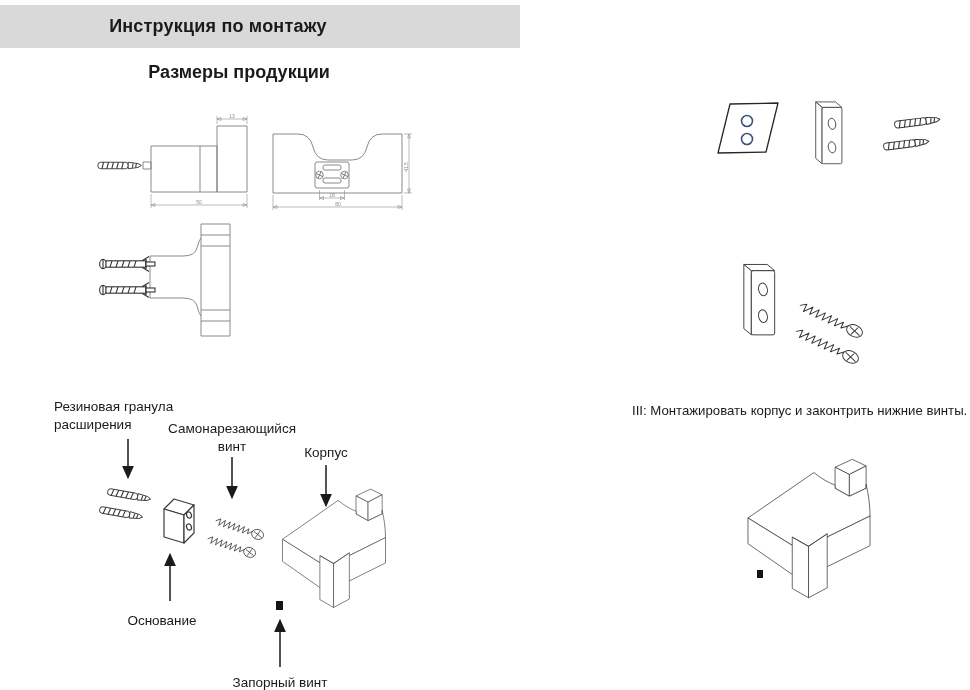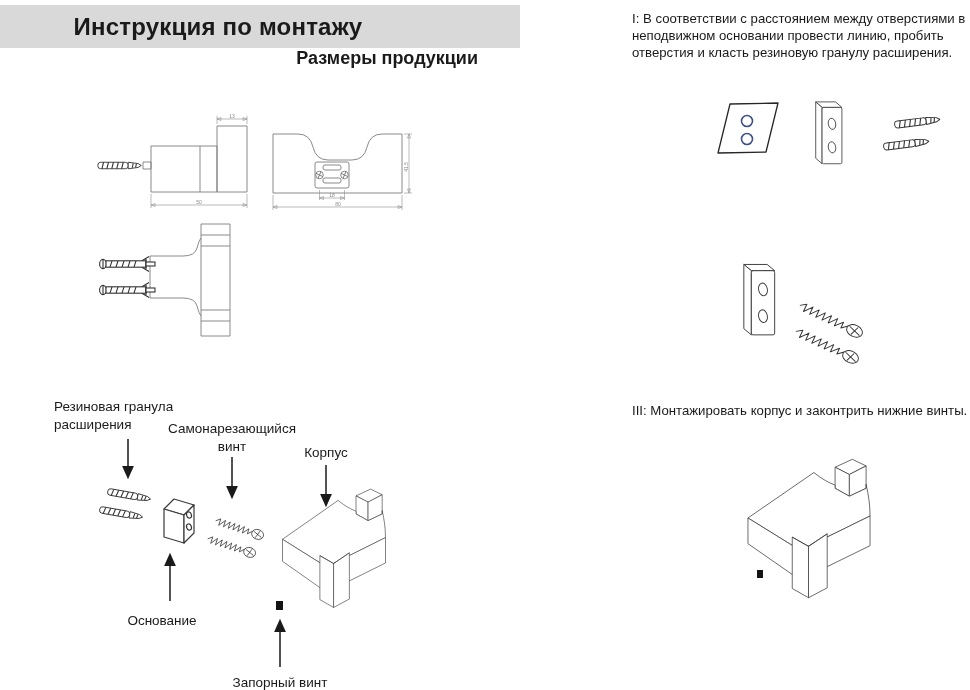--- a/index.html
+++ b/index.html
@@ -4,24 +4,24 @@
 <style>
   html,body{margin:0;padding:0;background:#fff;}
   .canvas{
     position:relative;width:970px;height:690px;background:#ffffff;
     font-family:"Liberation Sans",sans-serif;color:#1a1a1a;overflow:hidden;
   }
   .header-bar{position:absolute;left:0;top:5px;width:520px;height:43px;background:#d9d9d9;}
   .page-title{
     position:absolute;left:0;top:5px;width:436px;height:43px;
     display:flex;align-items:center;justify-content:center;
-    font-size:24px;font-weight:600;letter-spacing:.2px;
+    font-size:18px;font-weight:600;letter-spacing:.2px;
   }
   .subtitle{
-    position:absolute;left:0;top:48px;width:478px;text-align:right;
+    position:absolute;left:0;top:62px;width:478px;text-align:center;
     font-size:18px;font-weight:600;
   }
   .step-text{
     position:absolute;left:632px;width:334px;margin:0;
     font-size:13.2px;line-height:17px;
   }
   .step1{top:10px;}
   .step2{top:206px;}
   .step3{top:402px;width:345px;}
   svg.abs{position:absolute;overflow:visible;}
@@ -208,21 +208,20 @@
       <use href="#screw" width="54" height="15"></use>
     </g>
     <g transform="translate(168,136) rotate(18)">
       <use href="#screw" width="54" height="15"></use>
     </g>
 
     <use href="#hook3d" x="240" y="93" width="108" height="124"></use>
     <rect x="236" y="206" width="7" height="9" fill="#141414"></rect>
   </svg>
 
-  <p class="step-text step1">I: В соответствии с расстоянием между отверстиями в неподвижном основании провести линию, пробить отверстия и класть резиновую гранулу расширения.</p>
 
   <svg class="abs si1" width="280" height="105">
     <path d="M40,12 L88,11 L76,60 L28,61 Z" stroke="#262626" stroke-width="1.3" fill="#fff" stroke-linejoin="round"></path>
     <circle cx="57" cy="29" r="5.5" class="blue"></circle>
     <circle cx="57" cy="47" r="5.5" class="blue"></circle>
     <use href="#plate3d" x="125" y="6" width="34" height="72"></use>
     <g transform="translate(203,26) rotate(-7)">
       <use href="#anchor" width="48" height="14"></use>
     </g>
     <g transform="translate(192,48) rotate(-7)">

